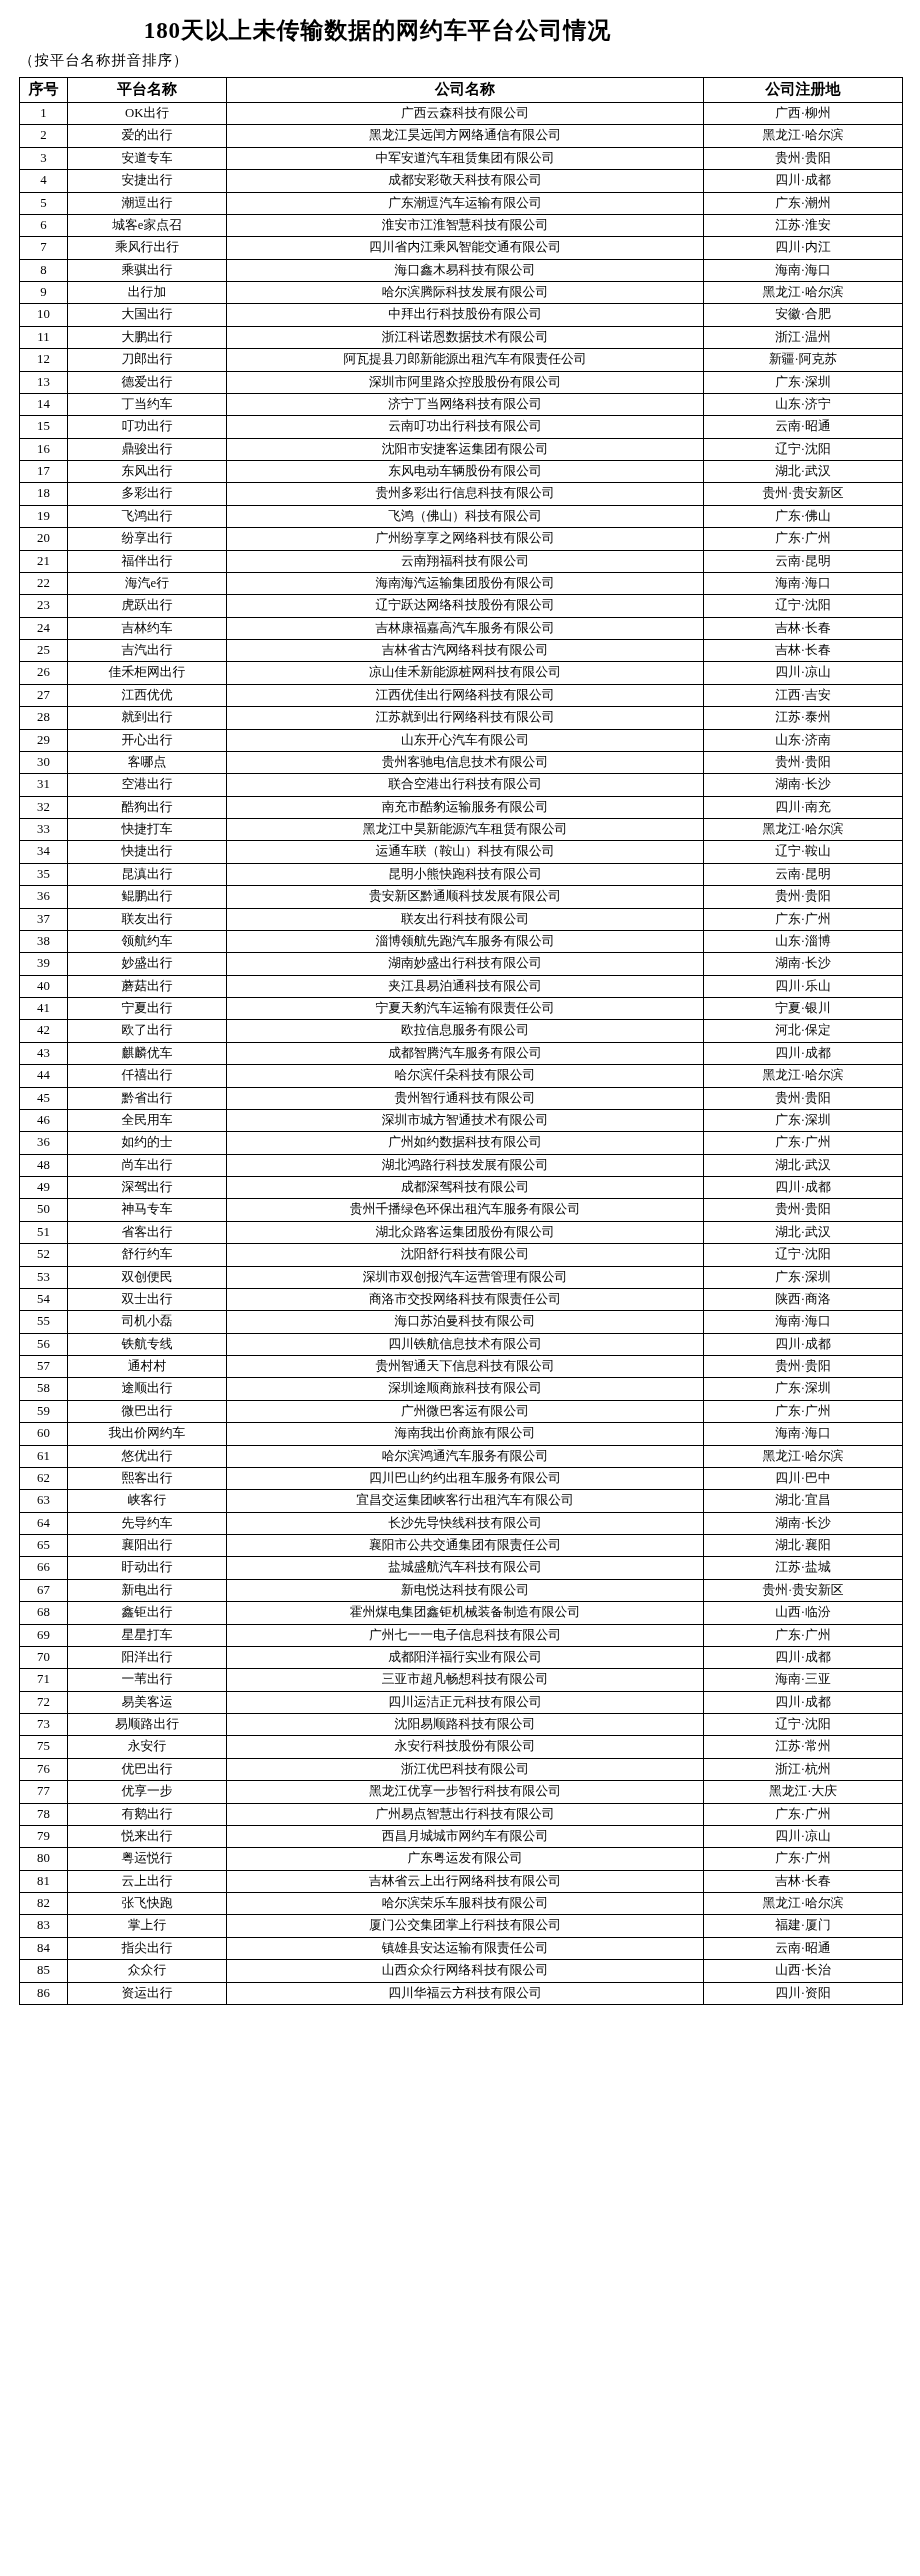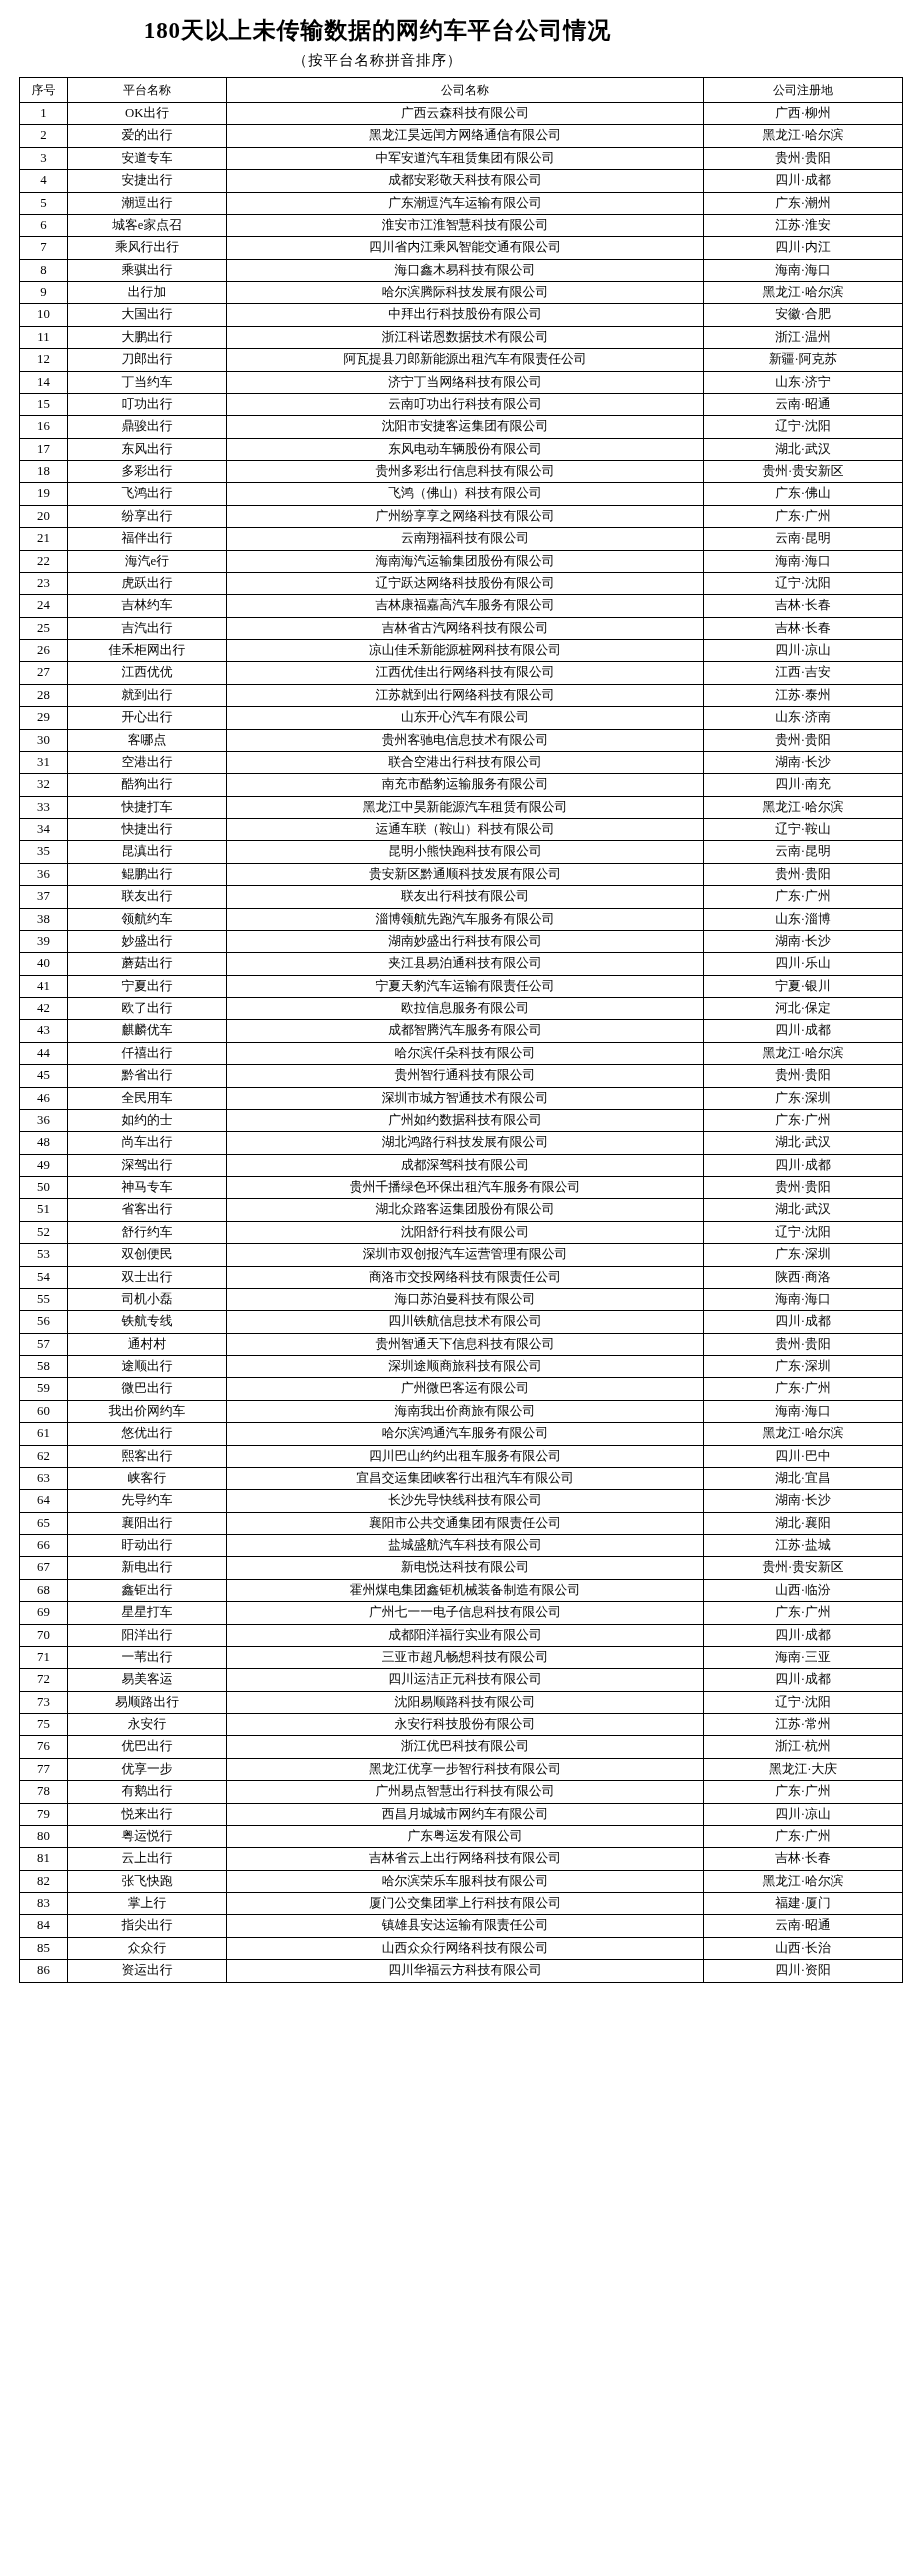--- a/index.html
+++ b/index.html
@@ -19,21 +19,20 @@
   }
   .doc-title {
     text-align: center;
     font-size: 23px;
     font-weight: bold;
     letter-spacing: 0.9px;
     margin: 3.4px 0 5.1px 0;
     font-family: "Liberation Serif", "DejaVu Serif", serif;
   }
   .doc-subtitle {
-    text-align: center;
     font-size: 14.5px;
     margin: 0 0 6.8px 0;
     letter-spacing: 0.9px;
   }
   table.main {
     border-collapse: collapse;
     width: 883px;
     table-layout: fixed;
     border: 1.7px solid #000;
   }
@@ -42,22 +41,22 @@
     font-size: 12.8px;
     line-height: 1.05;
     padding: 0.9px 1.7px;
     text-align: center;
     vertical-align: middle;
     height: 19.6px;
     overflow: hidden;
     white-space: nowrap;
   }
   table.main thead td {
-    font-weight: normal;
-    font-size: 12px;
+    font-weight: bold;
+    font-size: 15px;
     height: 22px;
   }
   col.c-idx { width: 48px; }
   col.c-plat { width: 159px; }
   col.c-comp { width: 477px; }
   col.c-reg { width: 199px; }
   .idx { font-size: 12.8px; }
   .plat { font-size: 12.8px; }
   .comp { font-size: 12.8px; }
   .reg { font-size: 12.8px; }
@@ -151,20 +150,26 @@
           <td class="comp">浙江科诺恩数据技术有限公司</td>
           <td class="reg">浙江·温州</td>
         </tr>
         <tr>
           <td class="idx">12</td>
           <td class="plat">刀郎出行</td>
           <td class="comp">阿瓦提县刀郎新能源出租汽车有限责任公司</td>
           <td class="reg">新疆·阿克苏</td>
         </tr>
         <tr>
+          <td class="idx">13</td>
+          <td class="plat">德爱出行</td>
+          <td class="comp">深圳市阿里路众控股股份有限公司</td>
+          <td class="reg">广东·深圳</td>
+        </tr>
+        <tr>
           <td class="idx">14</td>
           <td class="plat">丁当约车</td>
           <td class="comp">济宁丁当网络科技有限公司</td>
           <td class="reg">山东·济宁</td>
         </tr>
         <tr>
           <td class="idx">15</td>
           <td class="plat">叮功出行</td>
           <td class="comp">云南叮功出行科技有限公司</td>
           <td class="reg">云南·昭通</td>

